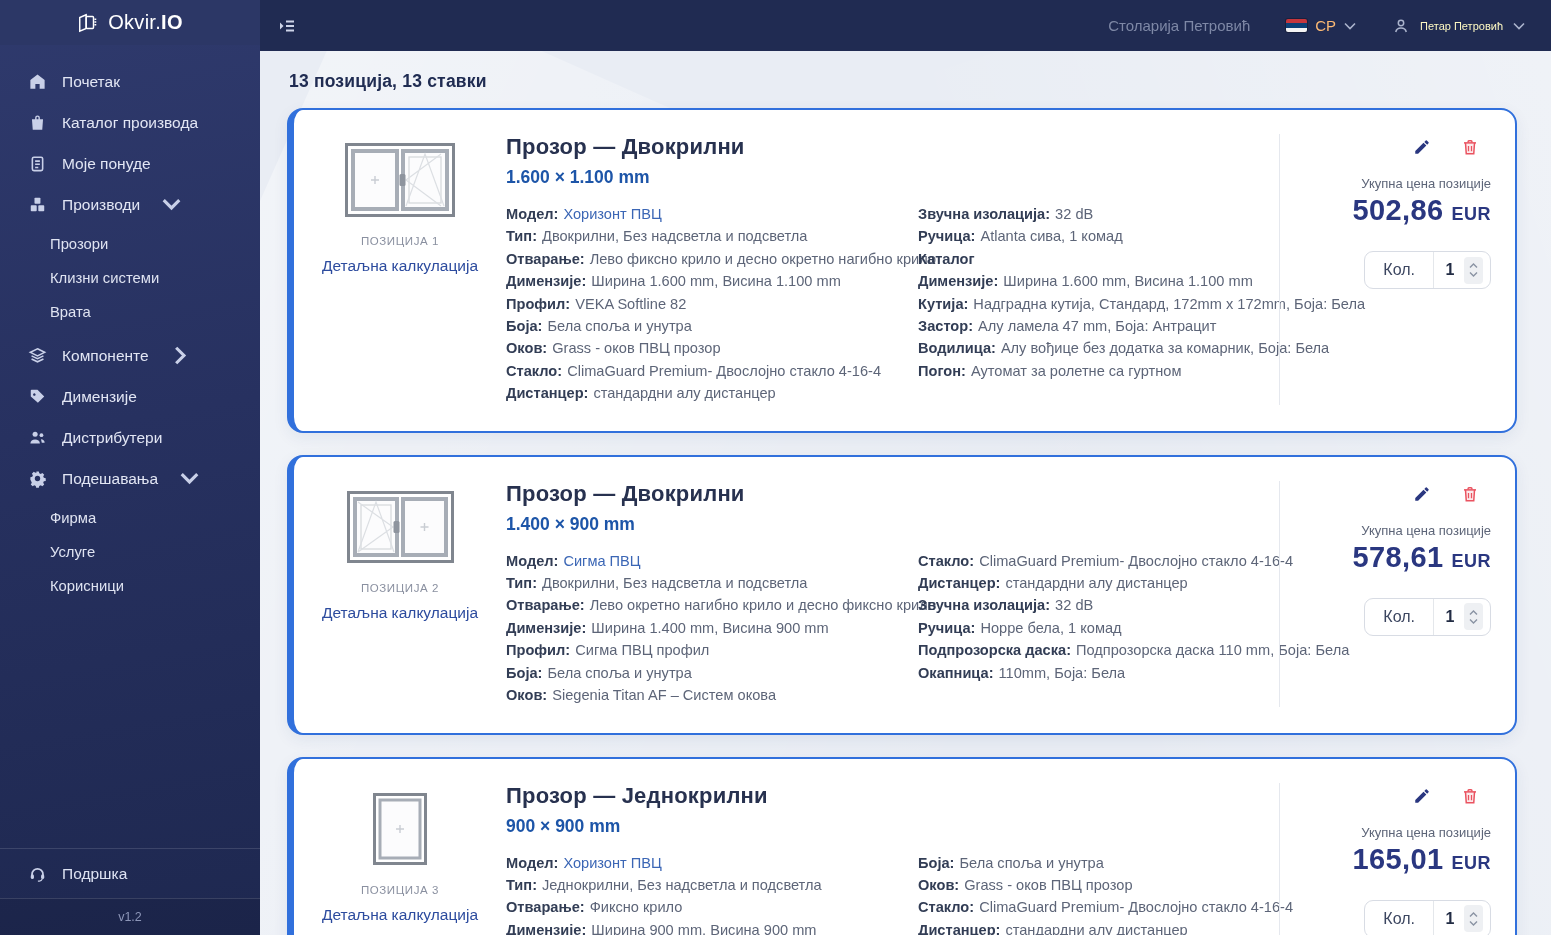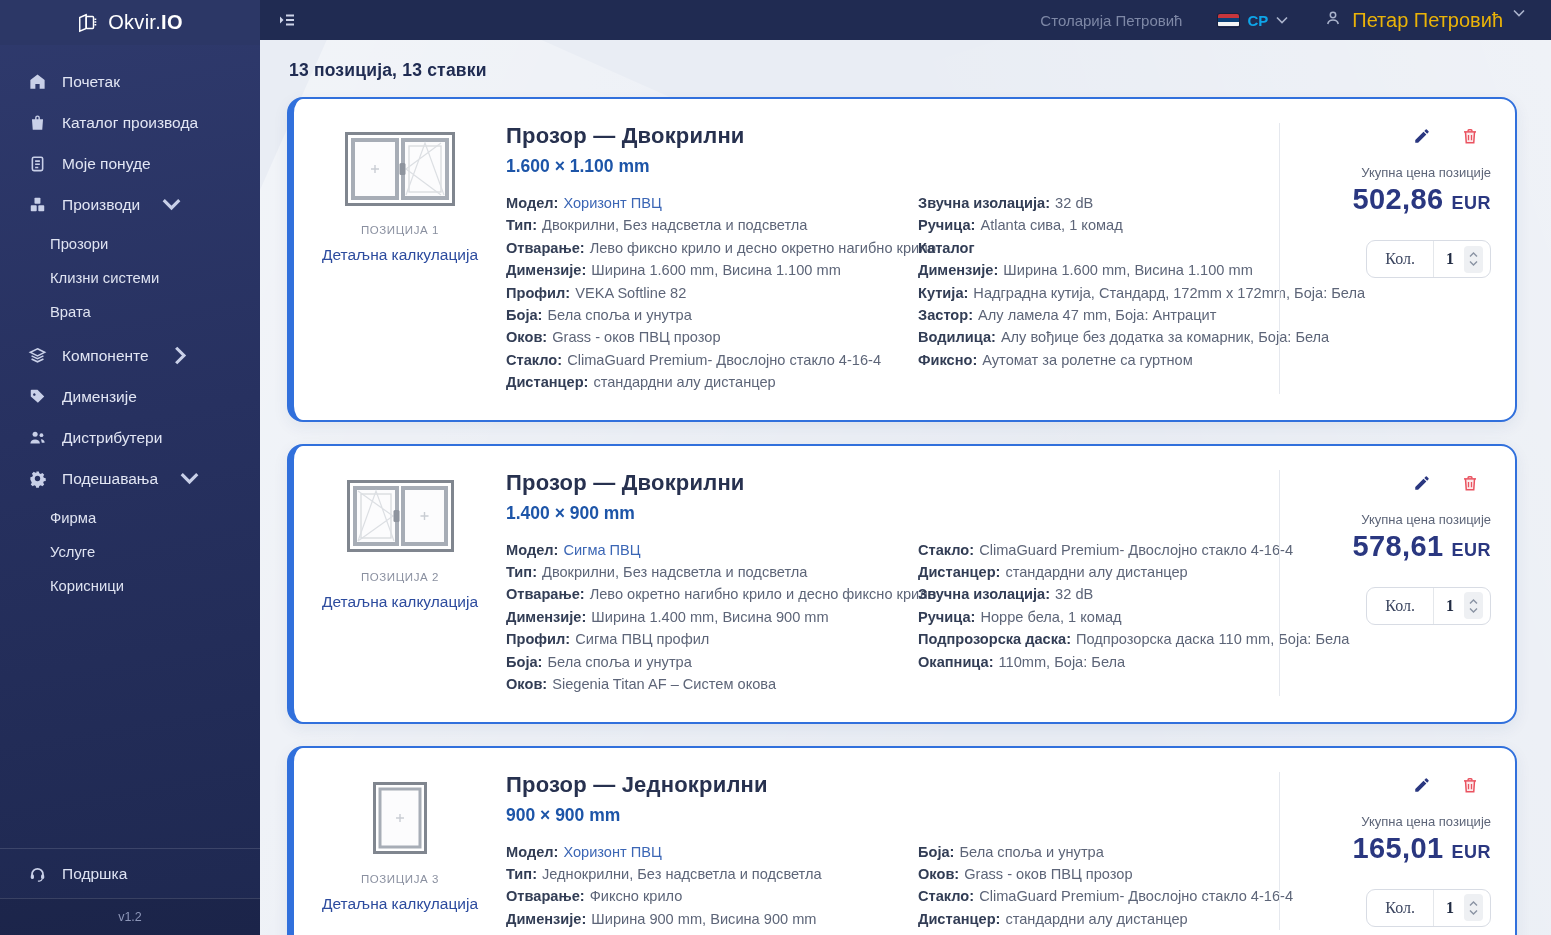--- a/index.html
+++ b/index.html
@@ -20,29 +20,29 @@
   .submenu { padding:2px 0 6px; }
   .subitem { display:block; padding:9px 14px 9px 50px; font-size:14.8px; color:#dfe3f1; cursor:pointer; }
   .support-row { border-top:1px solid rgba(255,255,255,.13); display:flex; align-items:center; gap:15px;
     padding:15px 28px; font-size:15.5px; }
   .support-row svg { width:19px; height:19px; color:#c9d0e8; }
   .version-row { border-top:1px solid rgba(255,255,255,.13); padding:11px; text-align:center;
     font-size:12.5px; color:#8d96b8; background:rgba(0,0,0,.08); }
 
   
   .main { flex:1; display:flex; flex-direction:column; min-width:0; }
-  .topbar { height:40px; flex:none; background:#202b52; display:flex; align-items:center; padding:0 26px 0 13px; }
+  .topbar { height:51px; flex:none; background:#202b52; display:flex; align-items:center; padding:0 26px 0 13px; }
   .collapse-btn { color:#cdd4e8; display:flex; cursor:pointer; padding:4px; }
   .top-right { margin-left:auto; display:flex; align-items:center; gap:36px; }
   .company-name { color:#7e88a6; font-size:15px; }
-  .lang-switch { display:flex; align-items:center; gap:8px; color:#0ea5e9; font-size:15px; cursor:pointer;font-weight:bold; }
+  .lang-switch { display:flex; align-items:center; gap:8px; color:#fdba74; font-size:15px; cursor:pointer; }
   .flag { width:21px; height:13px; border-radius:2px; overflow:hidden; display:flex; flex-direction:column; box-shadow:0 0 0 1px rgba(0,0,0,.25); }
   .flag i { flex:1; display:block; }
   .flag .red{ background:#c6363c; } .flag .blue{ background:#0c4076; } .flag .white{ background:#f4f4f4; }
-  .user-menu { display:flex; align-items:flex-start; gap:10px; color:#eab308; font-size:20px; cursor:pointer; }
+  .user-menu { display:flex; align-items:center; gap:10px; color:#fef9c3; font-size:11px; cursor:pointer; }
   .user-menu svg, .lang-switch svg.chevron { color:#aab3cc; }
 
   .content { flex:1; background:#e9edf4; padding:14px 34px 0 27px; position:relative; overflow:hidden; }
   .content::before { content:""; position:absolute; top:60px; left:-140px; width:900px; height:1000px;
     background:linear-gradient(90deg, rgba(255,255,255,.38), rgba(255,255,255,0)); transform:rotate(24deg); pointer-events:none; }
   .content::after { content:""; position:absolute; top:-100px; right:-200px; width:700px; height:1200px;
     background:linear-gradient(90deg, rgba(255,255,255,0), rgba(255,255,255,.30)); transform:rotate(-18deg); pointer-events:none; }
   .content > * { position:relative; z-index:1; }
   .summary { font-size:17.5px; font-weight:800; color:#202c52; margin:6px 0 16px 2px; letter-spacing:.2px; }
 
@@ -65,21 +65,21 @@
   .spec-value.link { color:#3b66b5; }
   .right-col { width:220px; flex:none; border-left:1px solid #e5e8ee; padding:2px 8px 0 14px;
     display:flex; flex-direction:column; align-items:flex-end; }
   .actions { display:flex; gap:30px; margin:2px 12px 0 0; }
   .icon-btn { cursor:pointer; display:flex; }
   .price-label { font-size:13px; color:#5d6578; margin-top:20px; }
   .price-row { margin-top:3px; color:#2a3780; font-weight:800; display:flex; align-items:baseline;justify-content:space-between; }
   .price-val { font-size:29px; letter-spacing:.4px; }
   .price-cur { font-size:18px; margin-left:8px; letter-spacing:.5px; }
   .qty-ctl { margin-top:24px; display:flex; align-items:center; border:1px solid #d8dce4; border-radius:9px;
-    height:38px; background:#fff; overflow:hidden;font-family:Liberation Serif, serif; }
+    height:38px; background:#fff; overflow:hidden; }
   .qty-label { padding:0 18px; font-size:16px; color:#3c4660; }
   .qty-num-cell { border-left:1px solid #e4e7eb; height:100%; display:flex; align-items:center; padding:0 7px 0 2px; }
   .qty-num { width:28px; text-align:center; font-size:16px; font-weight:700; color:#222c44; }
   .spinner { width:19px; height:27px; background:#eef0f3; border-radius:4px; display:flex; flex-direction:column;
     align-items:center; justify-content:center; gap:2px; cursor:pointer; color:#8a93a3; }
 
   svg { display:block; }
 </style>
 </head>
 <body>
@@ -262,21 +262,21 @@
               <div class="spec-row"><span class="spec-label">Дистанцер:</span><span class="spec-value">стандардни алу дистанцер</span></div>
             </div>
           <div class="spec-c2">
               <div class="spec-row"><span class="spec-label">Звучна изолација:</span><span class="spec-value">32 dB</span></div>
               <div class="spec-row"><span class="spec-label">Ручица:</span><span class="spec-value">Atlanta сива, 1 комад</span></div>
               <div class="spec-row"><span class="spec-label">Каталог</span></div>
               <div class="spec-row"><span class="spec-label">Димензије:</span><span class="spec-value">Ширина 1.600 mm, Висина 1.100 mm</span></div>
               <div class="spec-row"><span class="spec-label">Кутија:</span><span class="spec-value">Надградна кутија, Стандард, 172mm x 172mm, Боја: Бела</span></div>
               <div class="spec-row"><span class="spec-label">Застор:</span><span class="spec-value">Алу ламела 47 mm, Боја: Антрацит</span></div>
               <div class="spec-row"><span class="spec-label">Водилица:</span><span class="spec-value">Алу вођице без додатка за комарник, Боја: Бела</span></div>
-              <div class="spec-row"><span class="spec-label">Фиксно:</span><span class="spec-value">Аутомат за ролетне са гуртном</span></div>
+              <div class="spec-row"><span class="spec-label">Погон:</span><span class="spec-value">Аутомат за ролетне са гуртном</span></div>
             </div>
         </div>
       </div>
       <div class="right-col">
         <div class="actions">
           <span class="icon-btn">
             <svg width="18" height="18" viewBox="0 0 24 24" fill="#2a3780">
                 <path d="M3 17.2V21h3.8L17.8 10 14 6.2 3 17.2ZM20.7 7a1 1 0 0 0 0-1.4L18.4 3.3a1 1 0 0 0-1.4 0L15.1 5.2 18.9 9l1.8-2Z"></path>
               </svg>
           </span>

